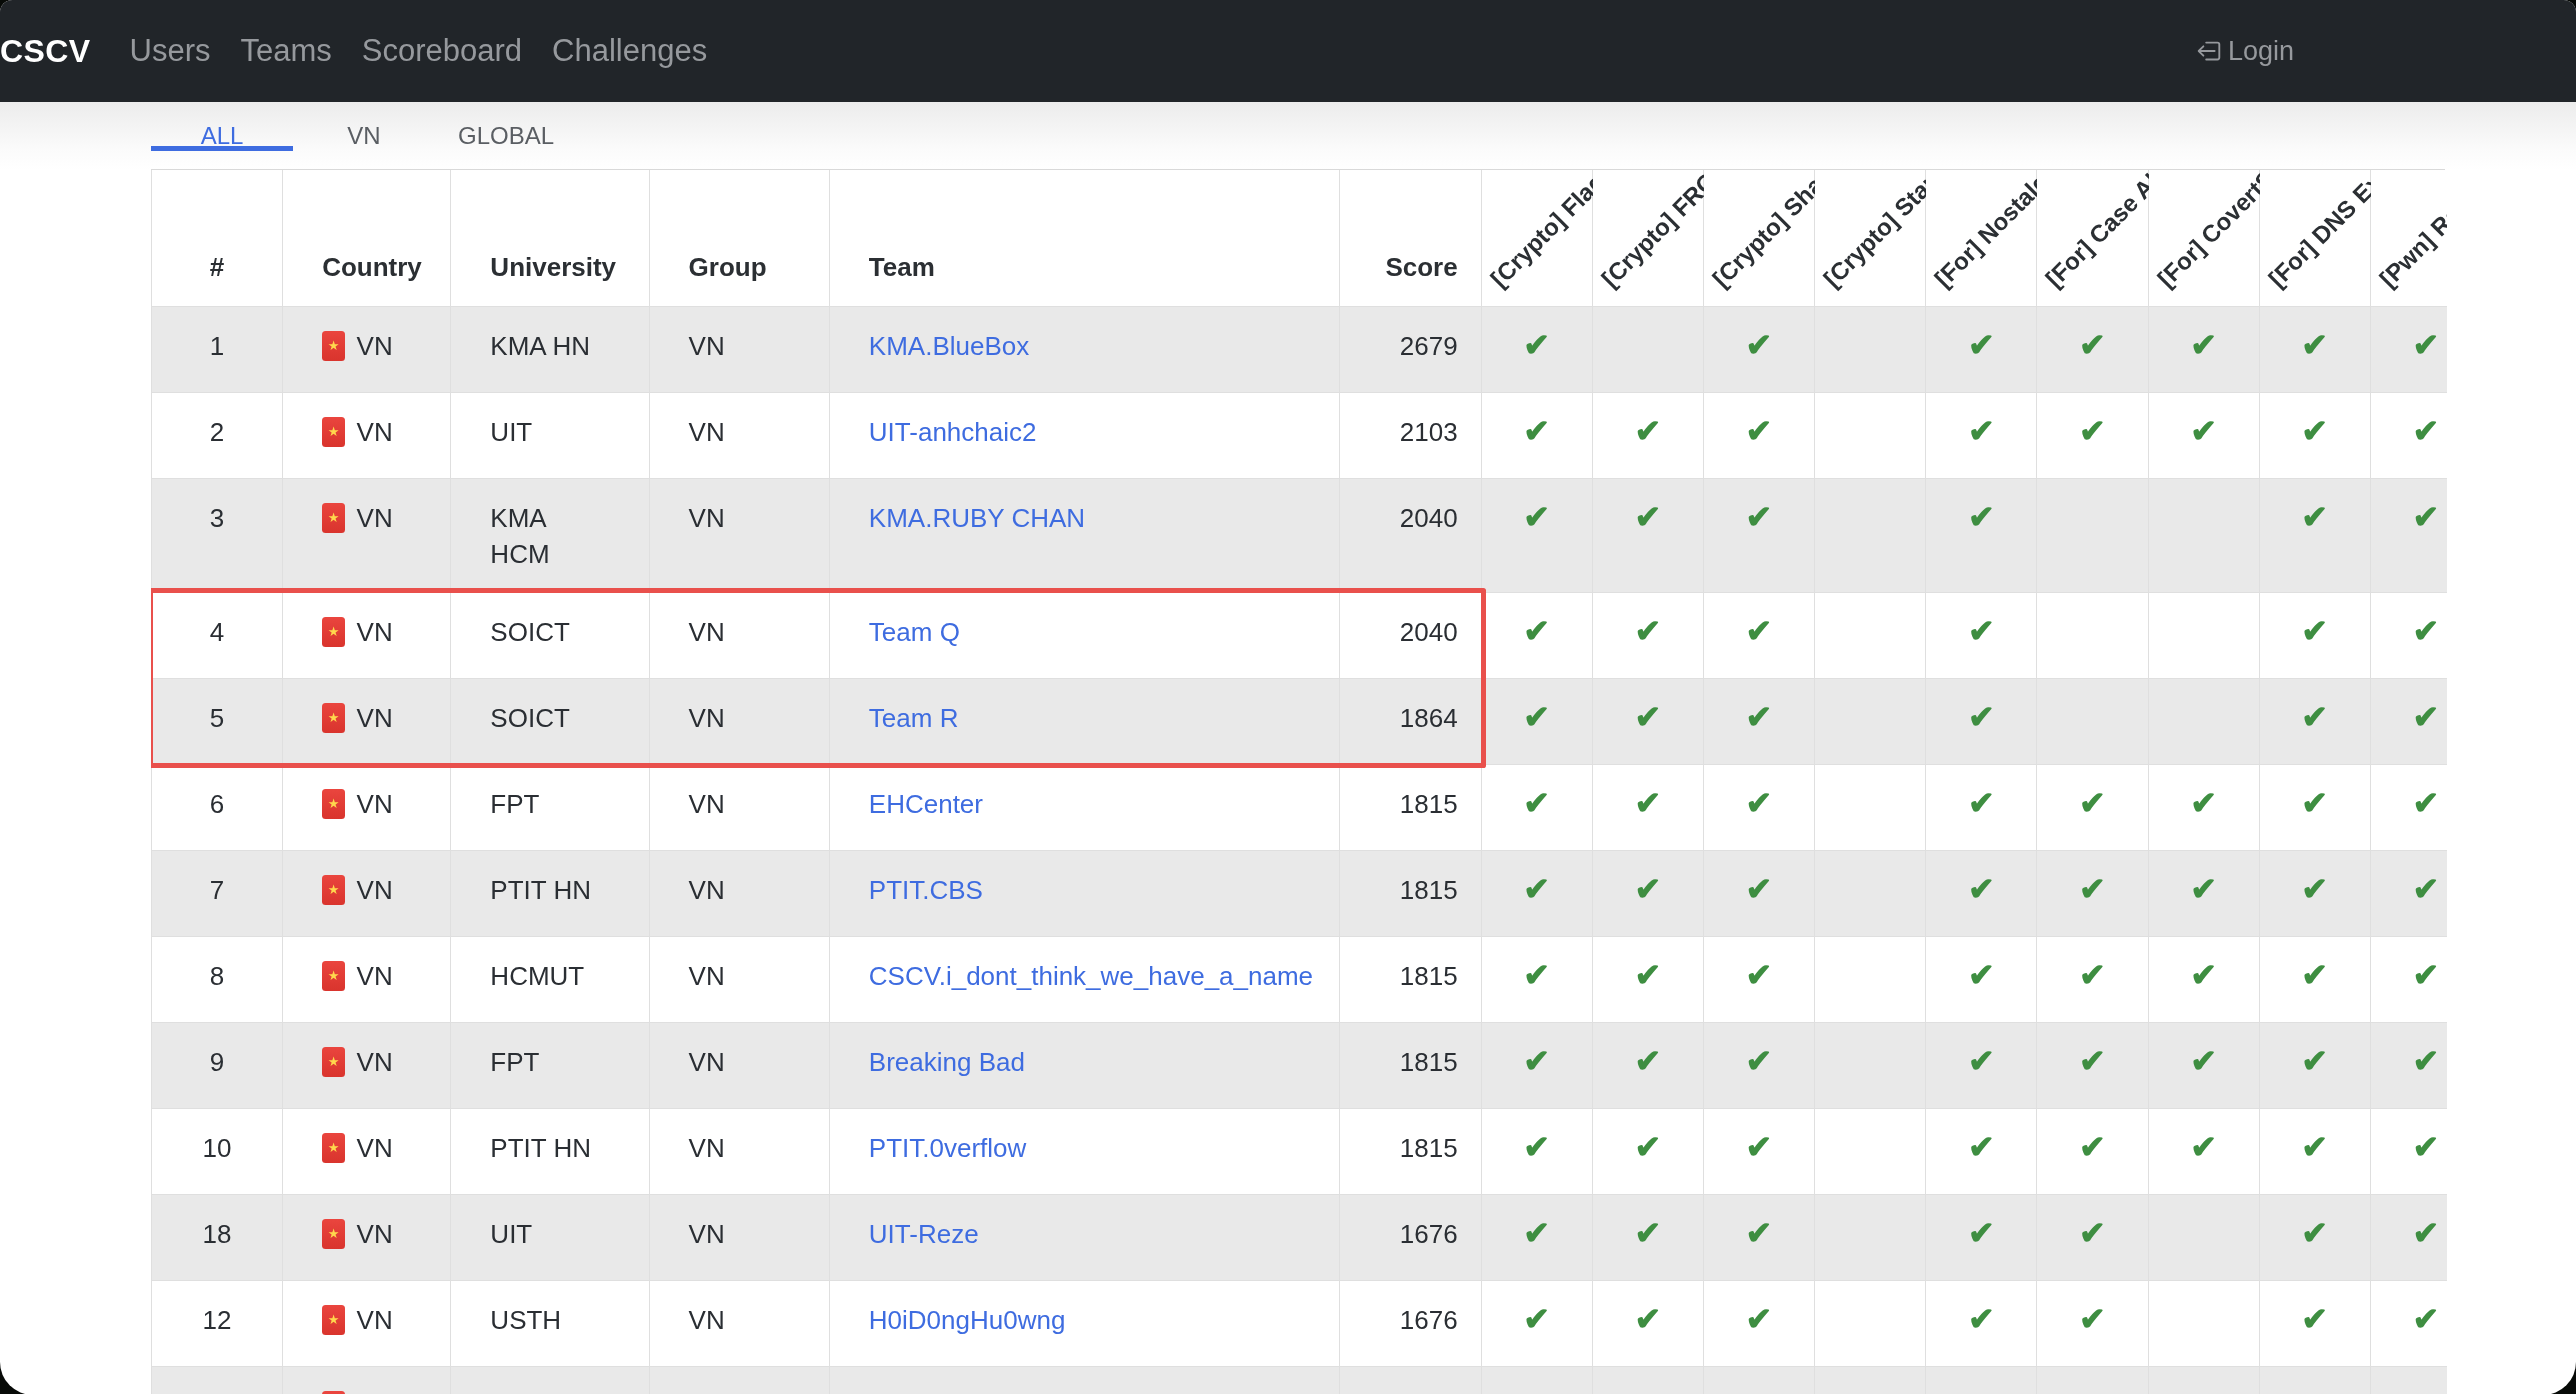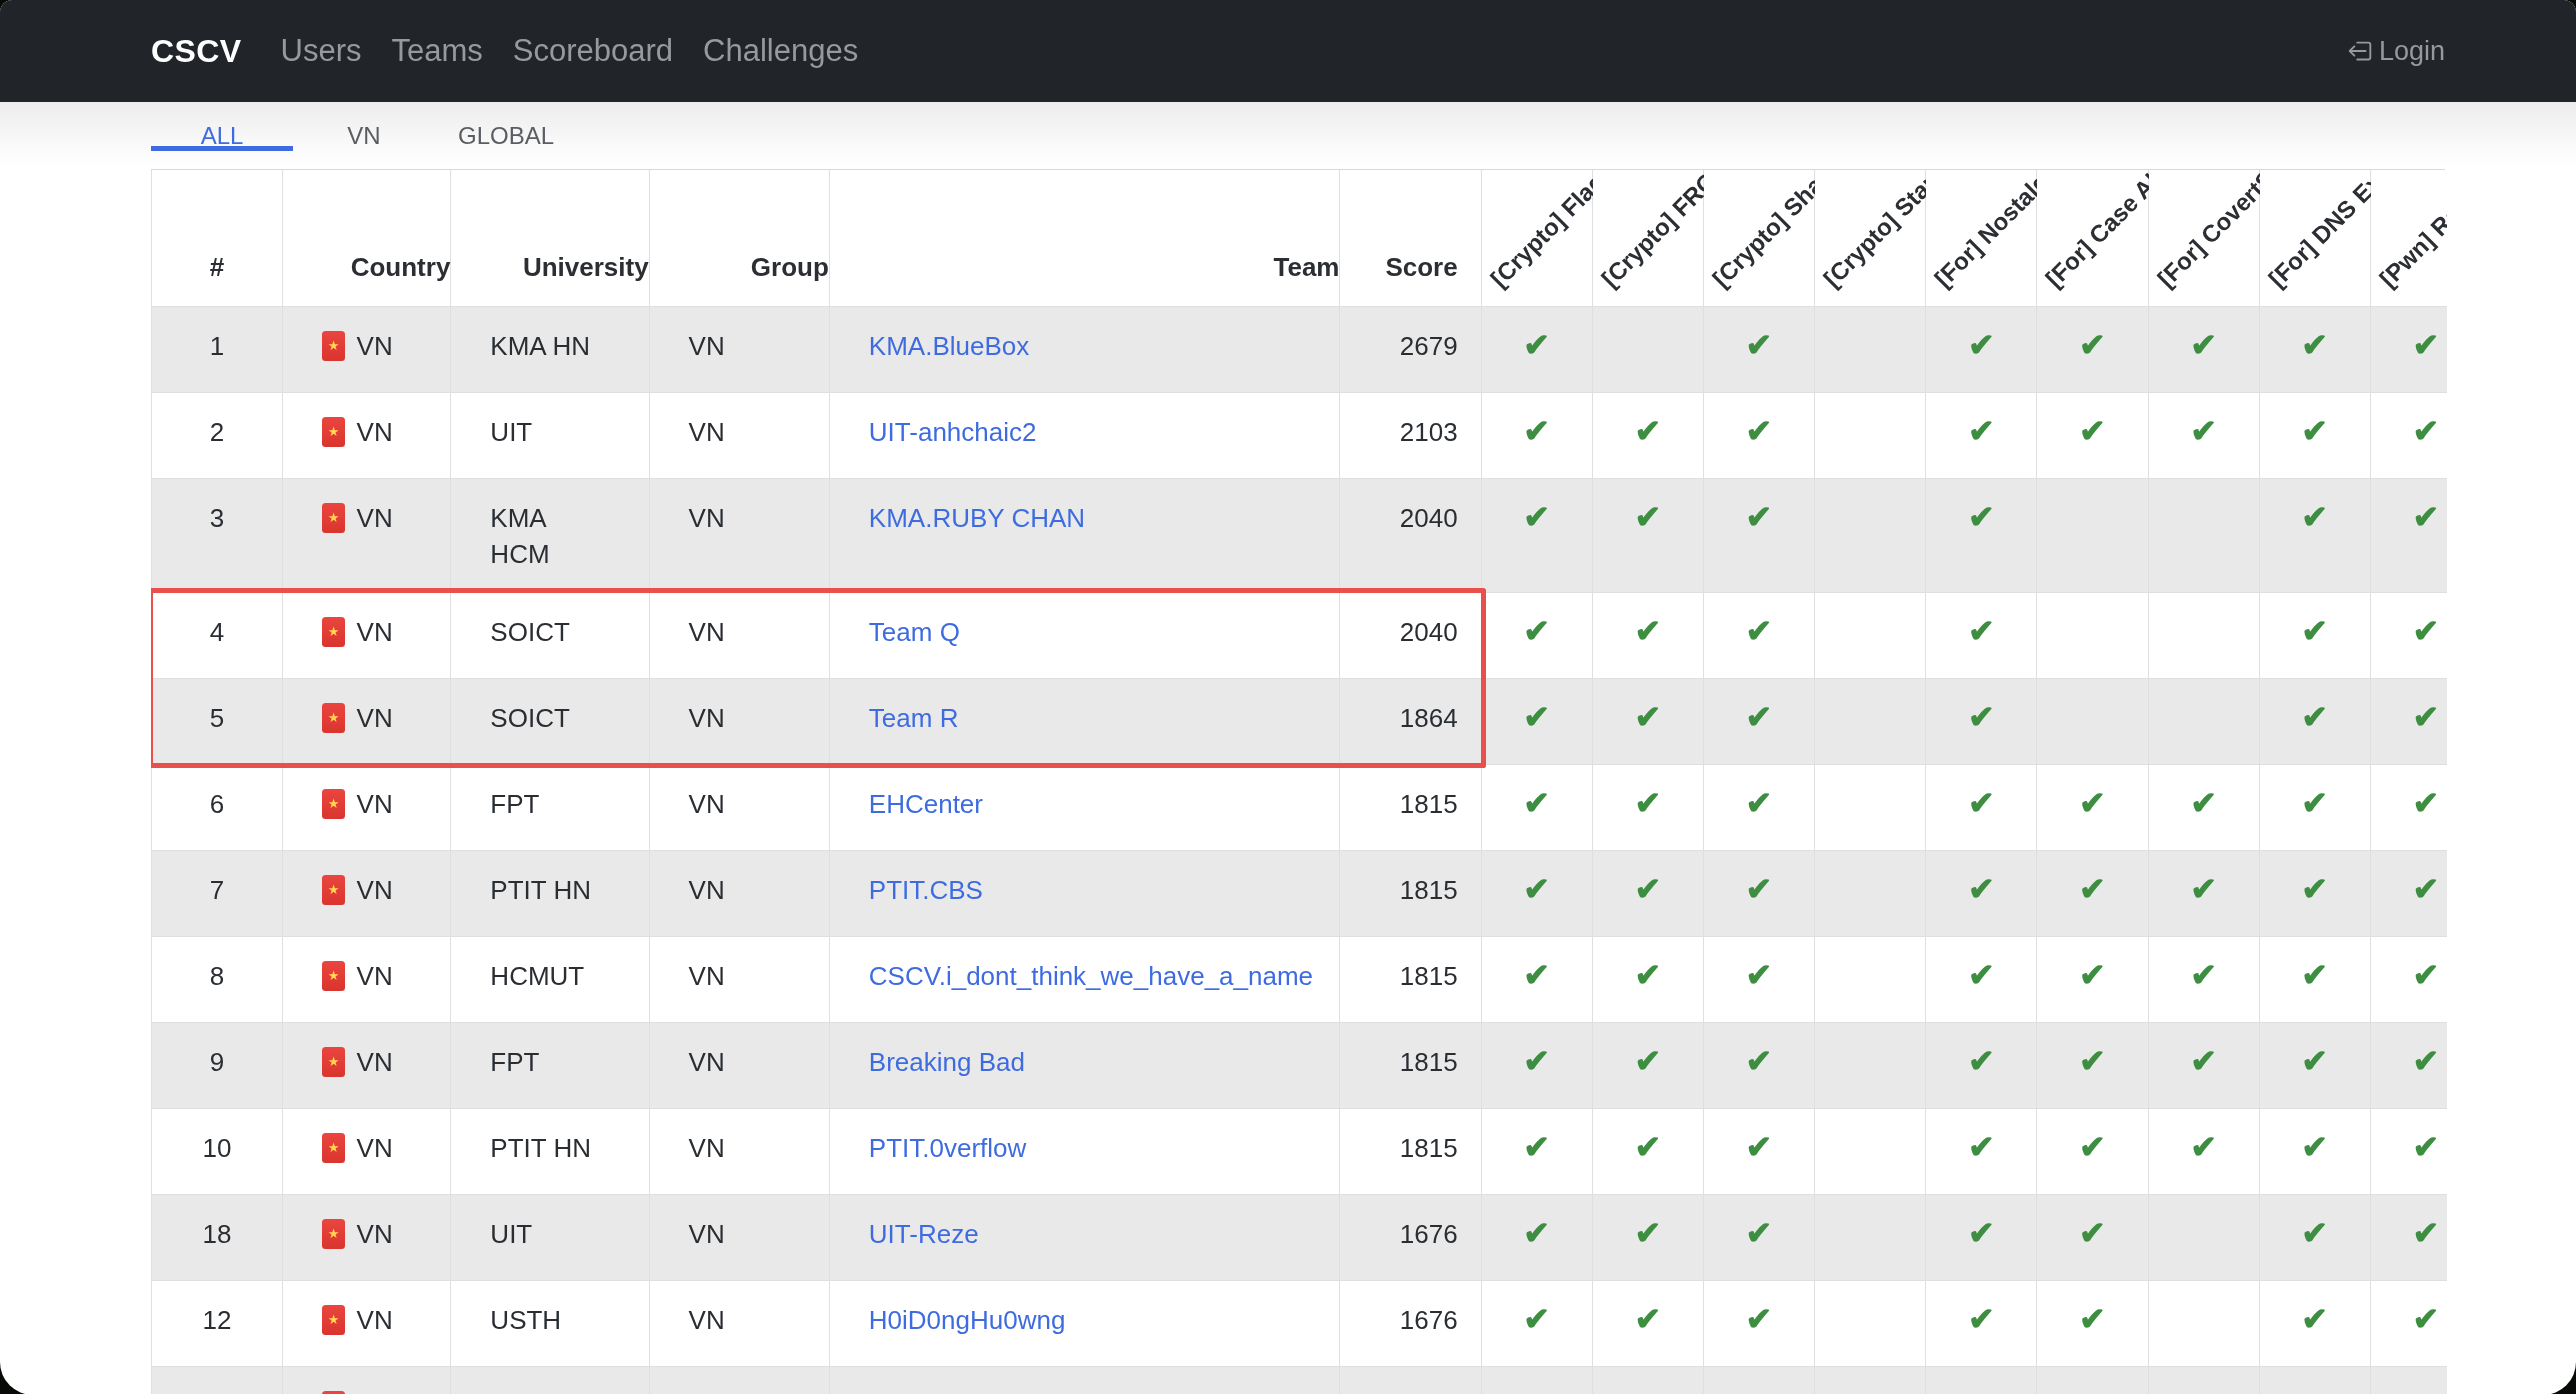--- a/index.html
+++ b/index.html
@@ -11,21 +11,21 @@
     background: #ffffff; overflow: hidden;
     border-radius: 12.3px 12.3px 33px 33px;
   }
 
   
   .navbar {
     height: 102px; background: var(--navbar-bg, #212529);
     display: flex; align-items: center;
   }
   .navbar-inner {
-    width: 2294px; margin-left: 151px;
+    width: 2294px; 
     display: flex; align-items: center;
   }
   .brand {
     color: #ffffff; font-size: 32px; font-weight: 700; letter-spacing: 0.4px;
     margin-right: 39px; cursor: pointer;
   }
   .nav-menu { display: flex; align-items: center; list-style: none; }
   .nav-item {
     color: #96999d; font-size: 31px; margin-right: 30px; cursor: pointer;
     white-space: nowrap;
@@ -57,21 +57,21 @@
 
   
   .table-clip {
     position: relative; width: 2296px; margin-left: 151px;
     height: 1225px; overflow: hidden;
   }
   table { border-collapse: collapse; table-layout: fixed; width: 2331px; }
   th, td { border: 0.9px solid #dfdfdf; border-top: none; }
   thead th {
     height: 136px; vertical-align: bottom; padding-bottom: 23px;
-    font-size: 26px; font-weight: 700; color: #2b2f33; text-align: right;
+    font-size: 26px; font-weight: 700; color: #2b2f33; text-align: left;
     padding-left: 39px; background: #ffffff;
   }
   thead th.center { text-align: center; padding-left: 0; }
   thead th.right  { text-align: right; padding-right: 23px; }
   thead th.rot { position: relative; padding: 0; }
   .rot-label {
     position: absolute; bottom: 12.3px; left: 23px;
     transform: rotate(-45deg); transform-origin: 0 100%;
     white-space: nowrap; font-size: 24px; font-weight: 700; color: #2b2f33;
   }

